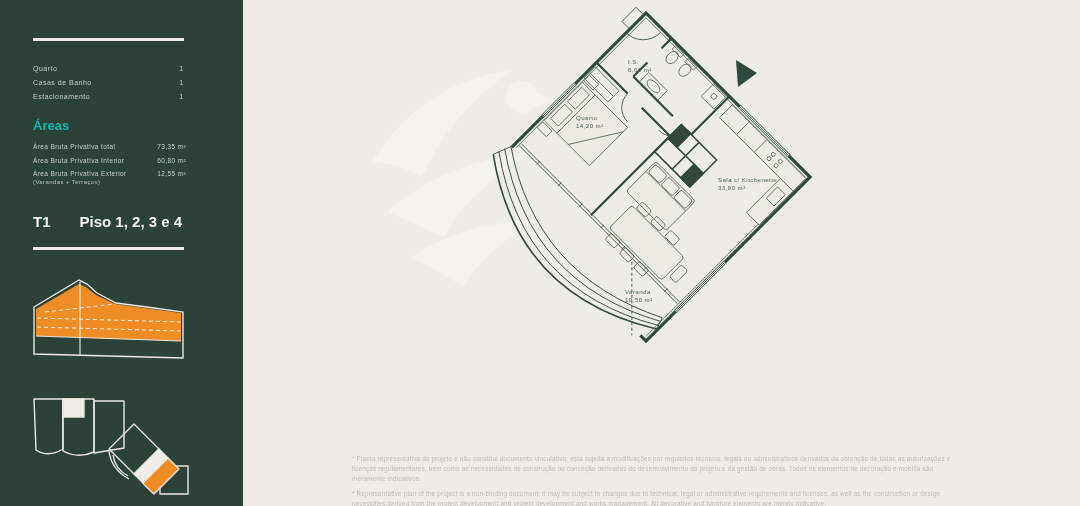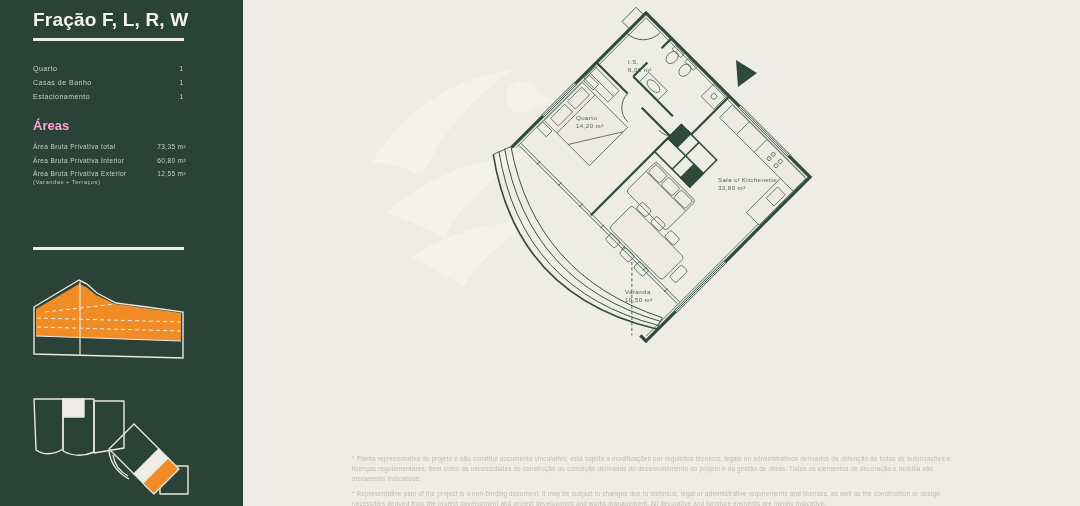--- a/index.html
+++ b/index.html
@@ -8,21 +8,21 @@
 
   
   .sidebar { position:absolute; left:0; top:0; width:243px; height:506px; background:#2A4238; }
   .sb-title { position:absolute; left:33px; top:9px; font-size:19px; font-weight:bold;
               letter-spacing:.2px; color:#F5F3EE; }
   .sb-rule { position:absolute; left:33px; width:151px; height:3px; background:#EFEDE7; }
   .rule-1 { top:38px; } .rule-2 { top:247px; }
   .sb-specs { position:absolute; left:33px; top:61px; width:151px; }
   .spec-row { display:flex; justify-content:space-between; font-size:7px; letter-spacing:.5px;
               color:#C8D2C8; padding:3.5px 0; }
-  .sb-areas-h { position:absolute; left:33px; top:118px; font-size:13px; font-weight:bold; color:#f9a8d4; }
+  .sb-areas-h { position:absolute; left:33px; top:118px; font-size:13px; font-weight:bold; color:#14b8a6; }
   .sb-areas { position:absolute; left:33px; top:143px; width:153px; }
   .area-row { display:flex; justify-content:space-between; align-items:flex-start;
               font-size:6.5px; letter-spacing:.4px; color:#C8D2C8; margin-bottom:6.5px; }
   .area-sub { display:block; font-size:6px; margin-top:1.5px; color:#B7C2B8; }
   .area-val { white-space:nowrap; }
   .sb-t1 { position:absolute; left:33px; top:213px; width:151px; display:flex;
            font-size:15px; font-weight:bold; color:#F5F3EE; }
   .sb-t1 .floors { margin-left:29px; }
   .sb-svg { position:absolute; }
 
@@ -37,21 +37,20 @@
   .footnotes p + p { margin-top:6px; }
 
   .room-name, .room-area { font-family:"Liberation Sans", sans-serif; }
 </style>
 </head>
 <body>
 
 <div id="page">
 
   <div class="sidebar">
-    <div class="sb-title">Fração F, L, R, W</div>
     <div class="sb-rule rule-1"></div>
 
     <div class="sb-specs">
       <div class="spec-row">
         <span>Quarto</span>
         <span>1</span>
       </div>
       <div class="spec-row">
         <span>Casas de Banho</span>
         <span>1</span>
@@ -75,20 +74,24 @@
       </div>
       <div class="area-row">
         <span>
           <span>Área Bruta Privativa Exterior</span>
           <span class="area-sub">(Varandas + Terraços)</span>
         </span>
         <span class="area-val">12,55 m²</span>
       </div>
     </div>
 
+    <div class="sb-t1">
+      <span>T1</span>
+      <span class="floors">Piso 1, 2, 3 e 4</span>
+    </div>
     <div class="sb-rule rule-2"></div>
 
     <svg class="sb-svg" style="left:31px; top:272px;" width="158" height="92" viewBox="0 0 158 92">
       <path d="M5 37 L48 12 L55 15 L65 23 L84 32 L114 36 L150 41 L150 69 L5 64 Z" fill="#EF8C26" stroke="none"></path>
       <path d="M3 35 L48 8 L56 12 L66 21 L85 31 L116 35 L152 40 L152 86 L3 82 Z" fill="none" stroke="#EAE8E1" stroke-width="1.4"></path>
       <path d="M5 64 L150 69" stroke="#EAE8E1" stroke-width="1.1" fill="none"></path>
       <path d="M6 46 L150 50" stroke="#F3F1EB" stroke-width="1" stroke-dasharray="4 3" fill="none"></path>
       <path d="M6 55 L150 59" stroke="#F3F1EB" stroke-width="1" stroke-dasharray="4 3" fill="none"></path>
       <path d="M14 40 L84 32" stroke="#F3F1EB" stroke-width="1" stroke-dasharray="4 3" fill="none"></path>
       <line x1="49" y1="10" x2="49" y2="84" stroke="#EAE8E1" stroke-width="1.2"></line>

